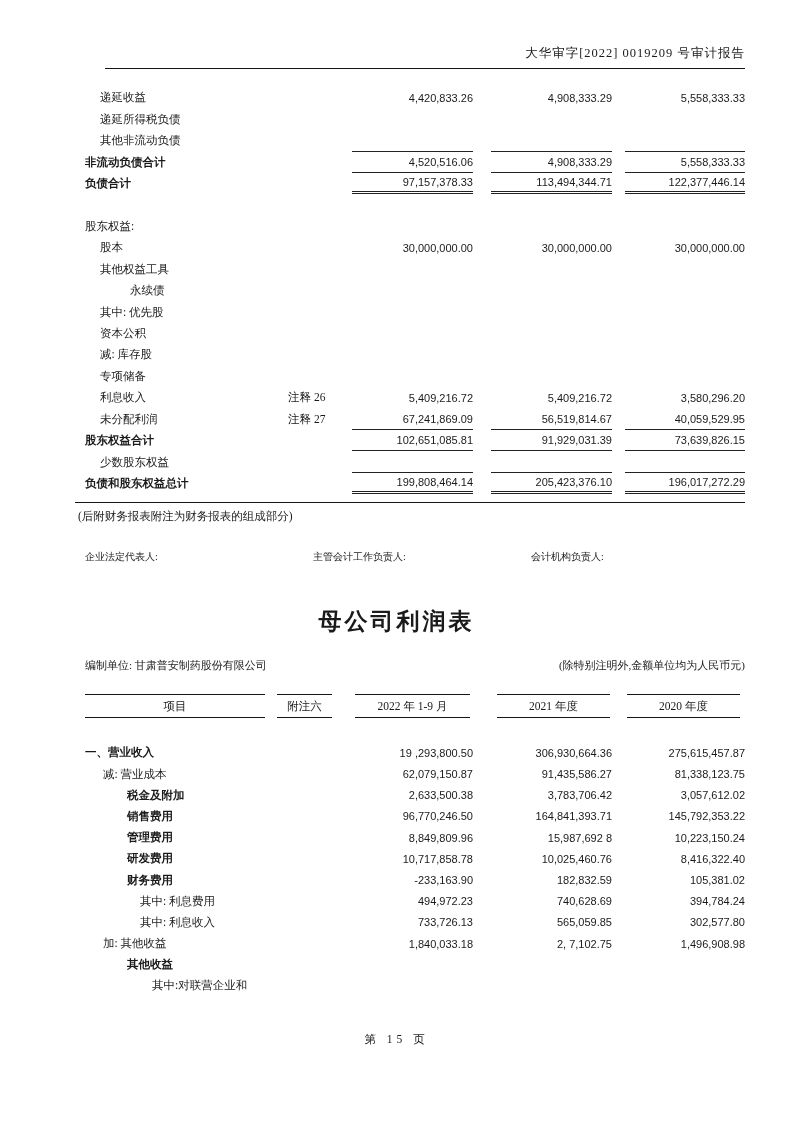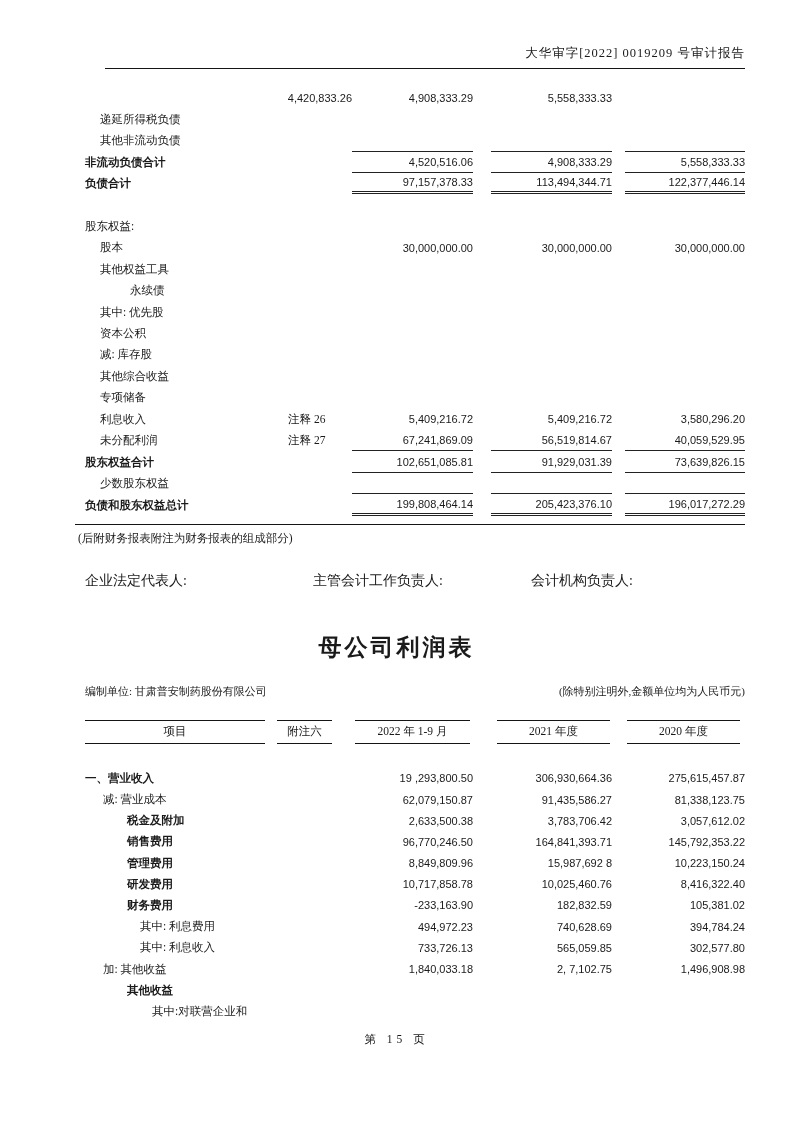--- a/index.html
+++ b/index.html
@@ -42,21 +42,21 @@
     display: flex; align-items: center; justify-content: flex-end;
     font-family: "Liberation Sans", sans-serif;
     font-size: 11px;
   }
   .t  { border-top: 1.2px solid #222; }
   .b  { border-bottom: 1.2px solid #222; }
   .db { border-bottom: 3px double #222; }
   
   .rule { margin: 8px 48px 0 75px; border-top: 1.6px solid #151515; }
   .notes { margin: 6px 0 0 78px; font-size: 11.5px; }
-  .signs { margin: 26px 0 0 85px; display: flex; font-size: 14px; align-items: flex-end; }
+  .signs { margin: 26px 0 0 85px; display: flex; font-size: 10px; align-items: flex-end; }
   .signs .s1 { width: 228px; }
   .signs .s2 { width: 218px; }
   
   .title { margin-top: 42px; text-align: center; font-size: 23px; font-weight: 700; letter-spacing: 3px; }
   .meta { margin: 21px 48px 0 85px; display: flex; justify-content: space-between; font-size: 11px; }
   .ih {
     margin-left: 85px; margin-top: 21px;
     display: grid;
     grid-template-columns: 180px 67px 138px 140px 130px;
     height: 24px;
@@ -87,20 +87,21 @@
 <body>
 
 <div class="page">
 
   <div class="doc-header">
     <span>大华审字[2022] 0019209 号审计报告</span>
   </div>
 
   <div class="bs">
     <div class="row">
+      <div class="lbl in1">递延收益</div>
       <div class="note"></div>
       <div class="v">
           <div class="cell">4,420,833.26</div>
         </div>
       <div class="v p2">
           <div class="cell">4,908,333.29</div>
         </div>
       <div class="v p3">
           <div class="cell">5,558,333.33</div>
         </div>
@@ -237,33 +238,20 @@
         </div>
       <div class="v p2">
           <div class="cell"></div>
         </div>
       <div class="v p3">
           <div class="cell"></div>
         </div>
     </div>
     <div class="row">
       <div class="lbl in1">减: 库存股</div>
-      <div class="note"></div>
-      <div class="v">
-          <div class="cell"></div>
-        </div>
-      <div class="v p2">
-          <div class="cell"></div>
-        </div>
-      <div class="v p3">
-          <div class="cell"></div>
-        </div>
-    </div>
-    <div class="row">
-      <div class="lbl in1">其他综合收益</div>
       <div class="note"></div>
       <div class="v">
           <div class="cell"></div>
         </div>
       <div class="v p2">
           <div class="cell"></div>
         </div>
       <div class="v p3">
           <div class="cell"></div>
         </div>

